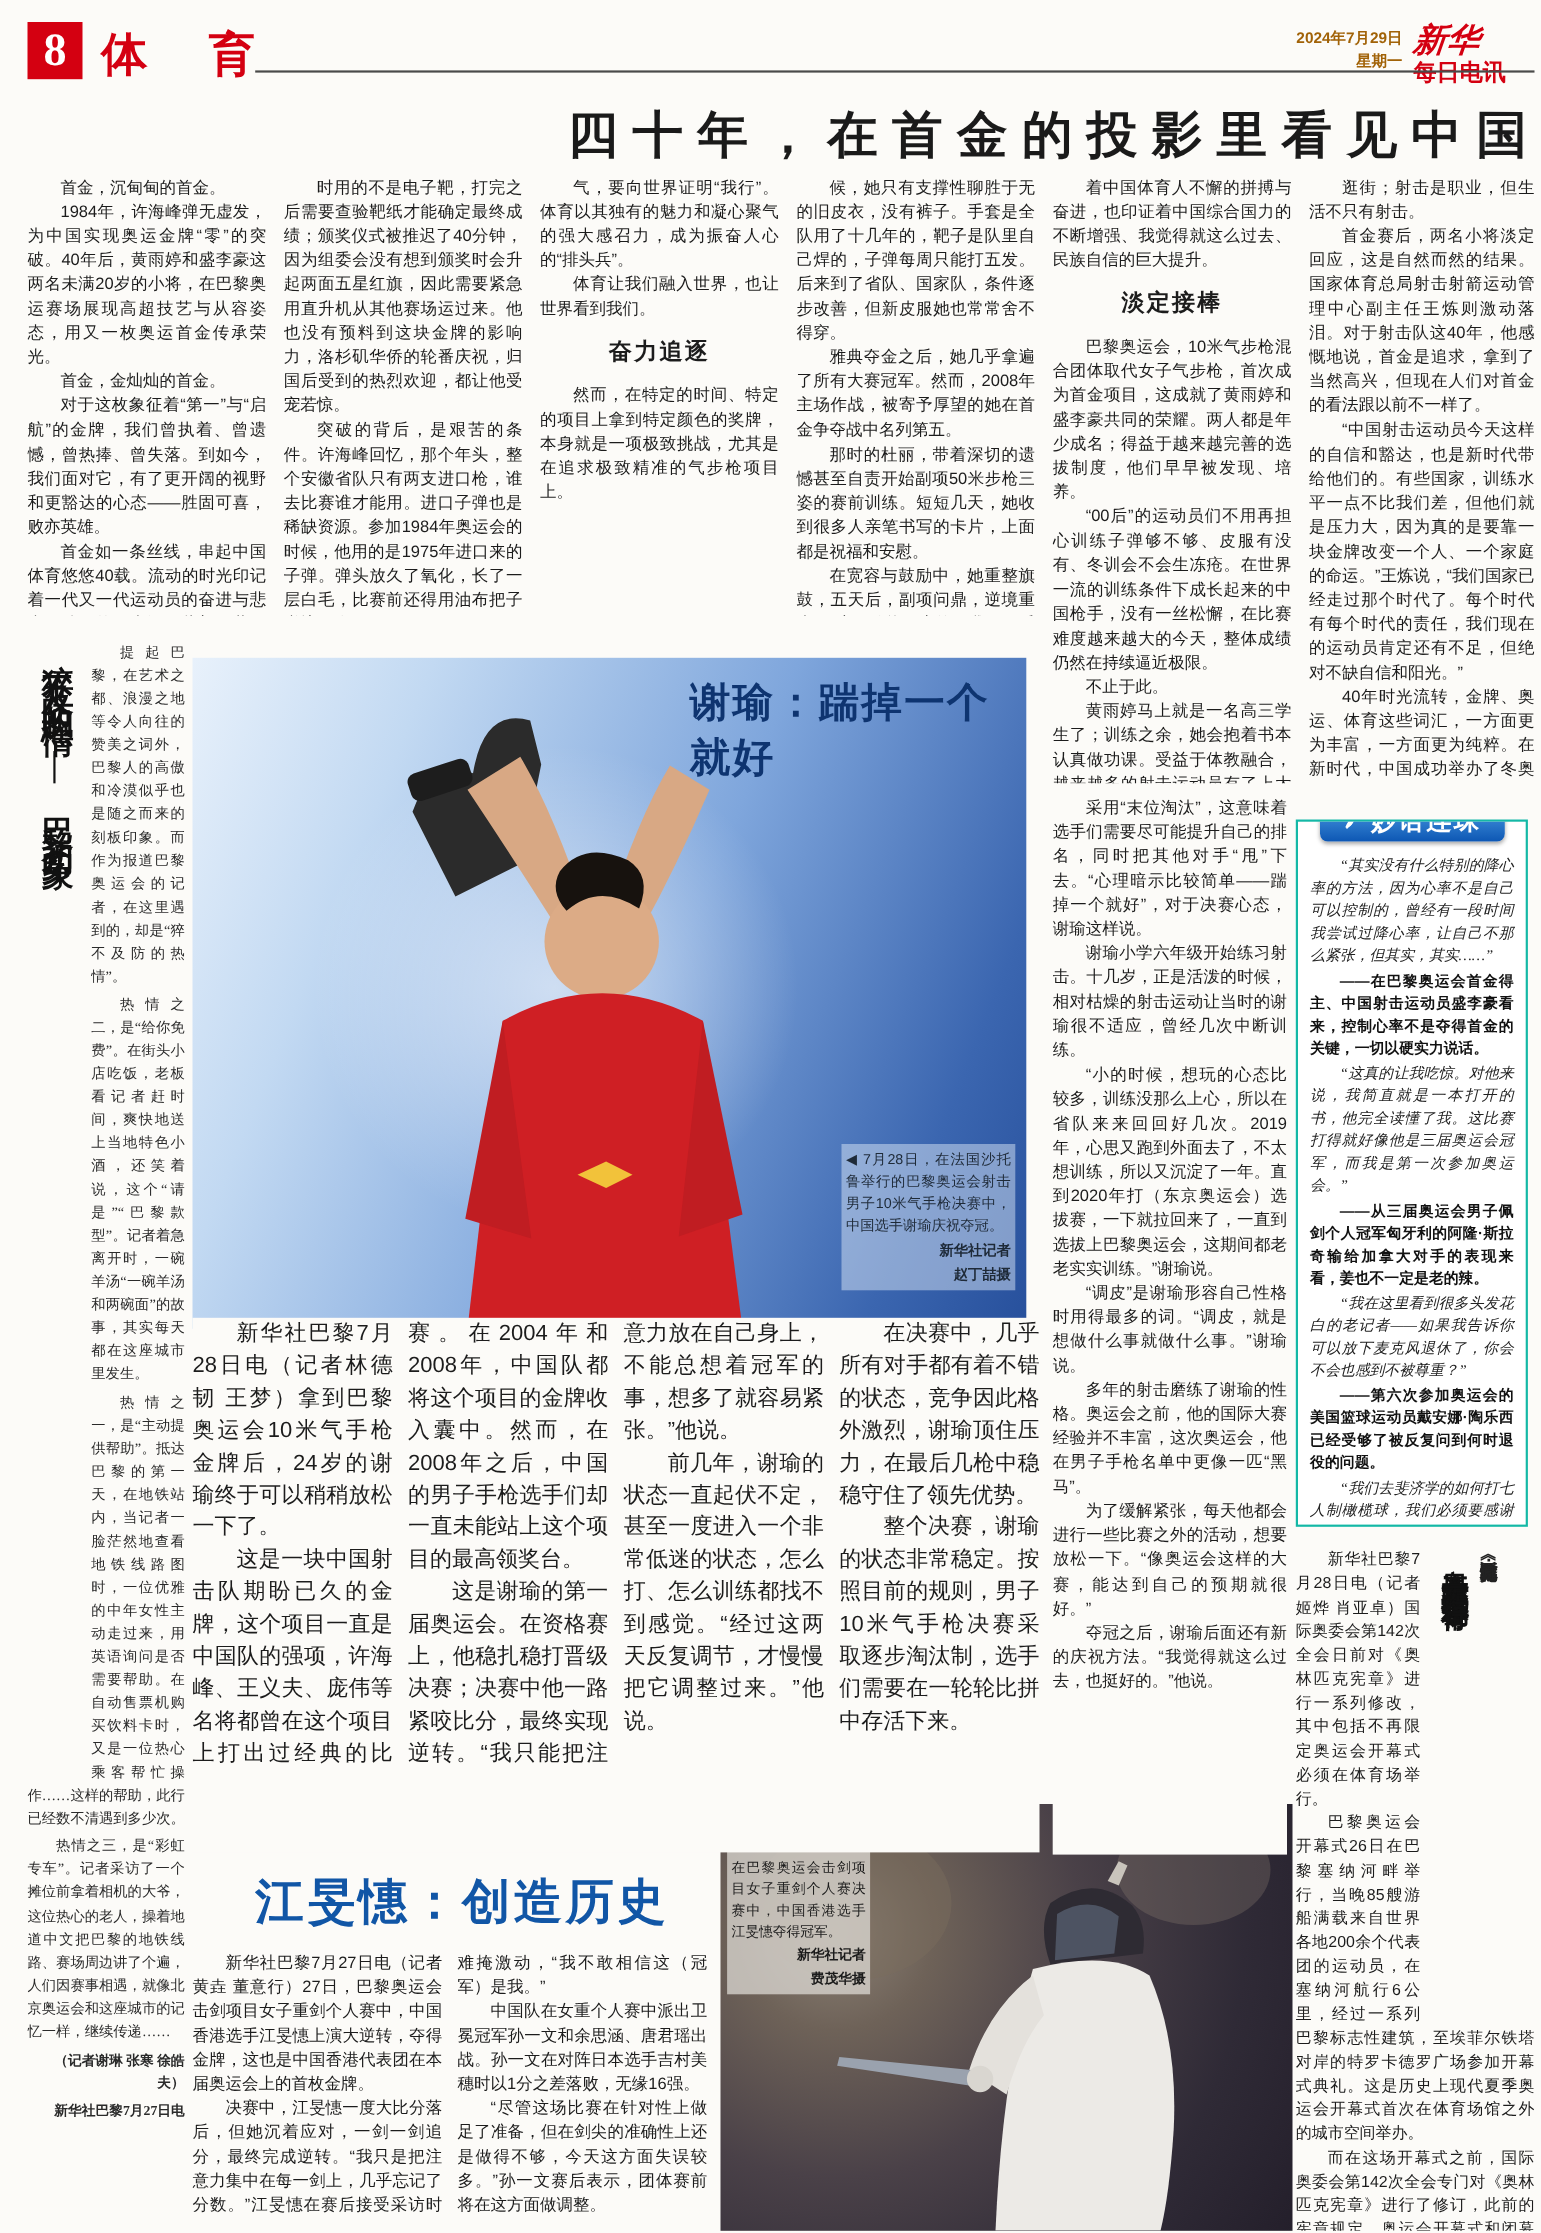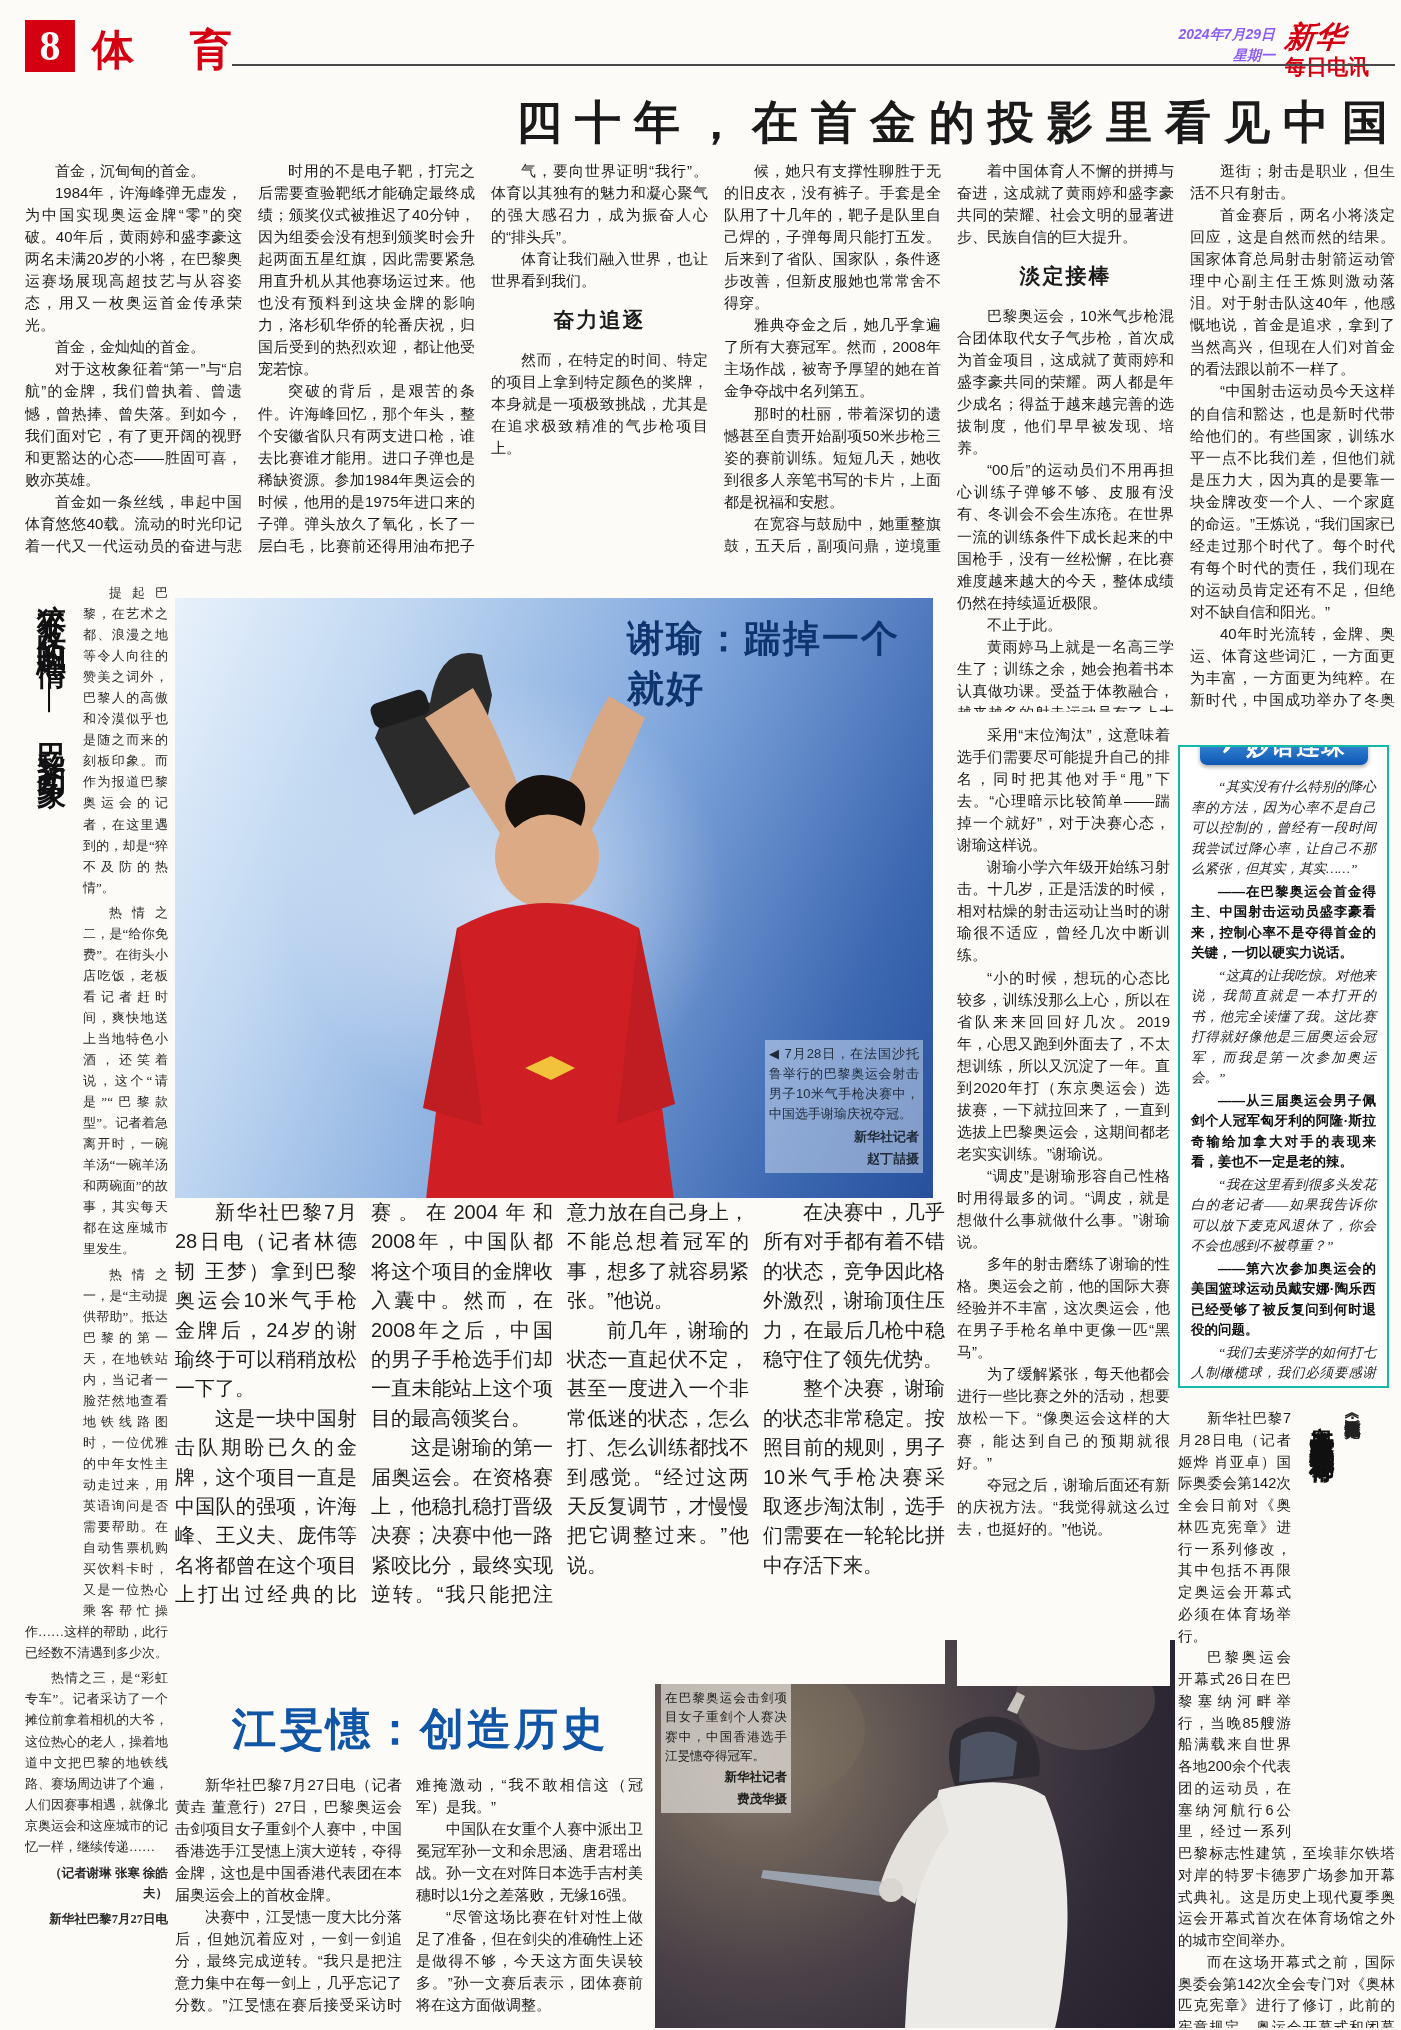--- a/index.html
+++ b/index.html
@@ -5,21 +5,21 @@
   html,body{margin:0;padding:0;background:#e8e6e0;}
   #page{position:relative;width:1401px;height:2030px;background:#fcfbf8;margin:0 auto;
         font-family:"Liberation Sans","DejaVu Sans",sans-serif;color:#1c1c1c;overflow:hidden;}
   
   .pageno{position:absolute;left:25px;top:20px;width:50px;height:52px;background:#d40011;
           color:#fff;font-family:"Liberation Serif","DejaVu Serif",serif;font-size:42px;font-weight:bold;
           display:flex;align-items:center;justify-content:center;}
   .section-title{position:absolute;left:92px;top:22px;font-size:42px;font-weight:bold;color:#d40011;
           letter-spacing:22px;}
   .header-rule{position:absolute;left:232px;top:64px;width:1163px;height:2px;background:#4a4a4a;}
-  .dateblock{position:absolute;left:1120px;top:24px;width:155px;text-align:right;font-size:14px;font-weight:bold;color:#8b5cf6;line-height:1.5;font-style:italic;}
+  .dateblock{position:absolute;left:1120px;top:24px;width:155px;text-align:right;font-size:14px;font-weight:bold;color:#a16207;line-height:1.5;}
   .masthead{position:absolute;left:1285px;top:22px;width:112px;color:#d40011;text-align:left;line-height:1.0;}
   .masthead .script{font-family:"Liberation Serif","DejaVu Serif",serif;font-style:italic;font-size:30px;font-weight:bold;display:inline-block;transform:skewX(-6deg);}
   .masthead .rest{font-size:21px;font-weight:bold;display:inline-block;margin-top:4px;}
   
   .main-headline{position:absolute;left:0;top:92px;width:1401px;text-align:right;
      font-family:"Liberation Serif","DejaVu Serif",serif;font-size:46px;font-weight:bold;color:#1a1a1a;letter-spacing:13px;}
   
   .col{position:absolute;font-size:15px;line-height:1.47;text-align:justify;overflow:hidden;}
   .col p{margin:0;text-indent:2em;}
   h3.sub{text-align:center;font-size:21px;font-weight:bold;margin:13px 0;letter-spacing:2px;}
@@ -126,21 +126,21 @@
   <div class="col c4">
     <div>
         <p>候，她只有支撑性聊胜于无的旧皮衣，没有裤子。手套是全队用了十几年的，靶子是队里自己焊的，子弹每周只能打五发。后来到了省队、国家队，条件逐步改善，但新皮服她也常常舍不得穿。</p>
         <p>雅典夺金之后，她几乎拿遍了所有大赛冠军。然而，2008年主场作战，被寄予厚望的她在首金争夺战中名列第五。</p>
         <p>那时的杜丽，带着深切的遗憾甚至自责开始副项50米步枪三姿的赛前训练。短短几天，她收到很多人亲笔书写的卡片，上面都是祝福和安慰。</p>
         <p>在宽容与鼓励中，她重整旗鼓，五天后，副项问鼎，逆境重生。“这是难能可贵的，我们更看重杜丽这种百折不挠、自强不息的精神。”时任中国体育代表团副团长崔大林说。</p>
       </div>
   </div>
   <div class="col c5">
     <div>
-        <p>着中国体育人不懈的拼搏与奋进，这成就了黄雨婷和盛李豪共同的荣耀、社会文明的显著进步、民族自信的巨大提升。</p>
+        <p>着中国体育人不懈的拼搏与奋进，也印证着中国综合国力的不断增强、我觉得就这么过去、民族自信的巨大提升。</p>
       </div>
     <h3 class="sub">淡定接棒</h3>
     <div>
         <p>巴黎奥运会，10米气步枪混合团体取代女子气步枪，首次成为首金项目，这成就了黄雨婷和盛李豪共同的荣耀。两人都是年少成名；得益于越来越完善的选拔制度，他们早早被发现、培养。</p>
         <p>“00后”的运动员们不用再担心训练子弹够不够、皮服有没有、冬训会不会生冻疮。在世界一流的训练条件下成长起来的中国枪手，没有一丝松懈，在比赛难度越来越大的今天，整体成绩仍然在持续逼近极限。</p>
         <p>不止于此。</p>
         <p>黄雨婷马上就是一名高三学生了；训练之余，她会抱着书本认真做功课。受益于体教融合，越来越多的射击运动员有了上大学的机会。盛李豪看上去酷酷的，但也会在国际赛场上用自己喜欢的头像“追个星”。休息时，黄雨婷会</p>
       </div>
   </div>
   <div class="col c6">

